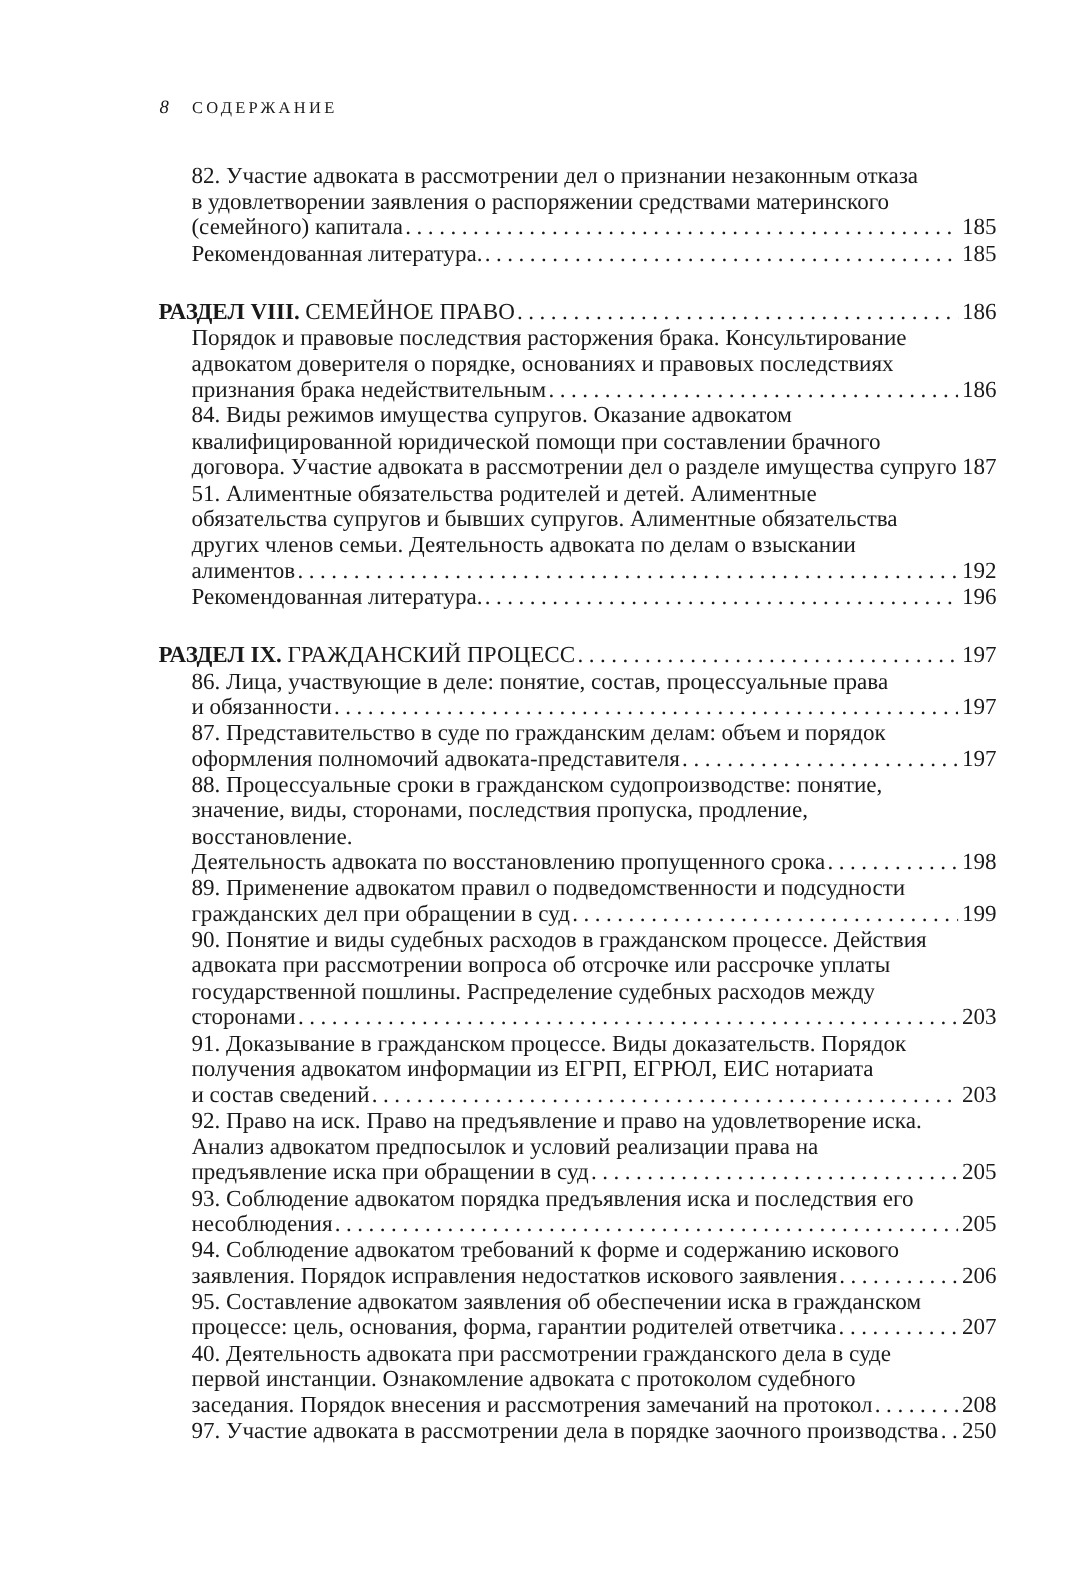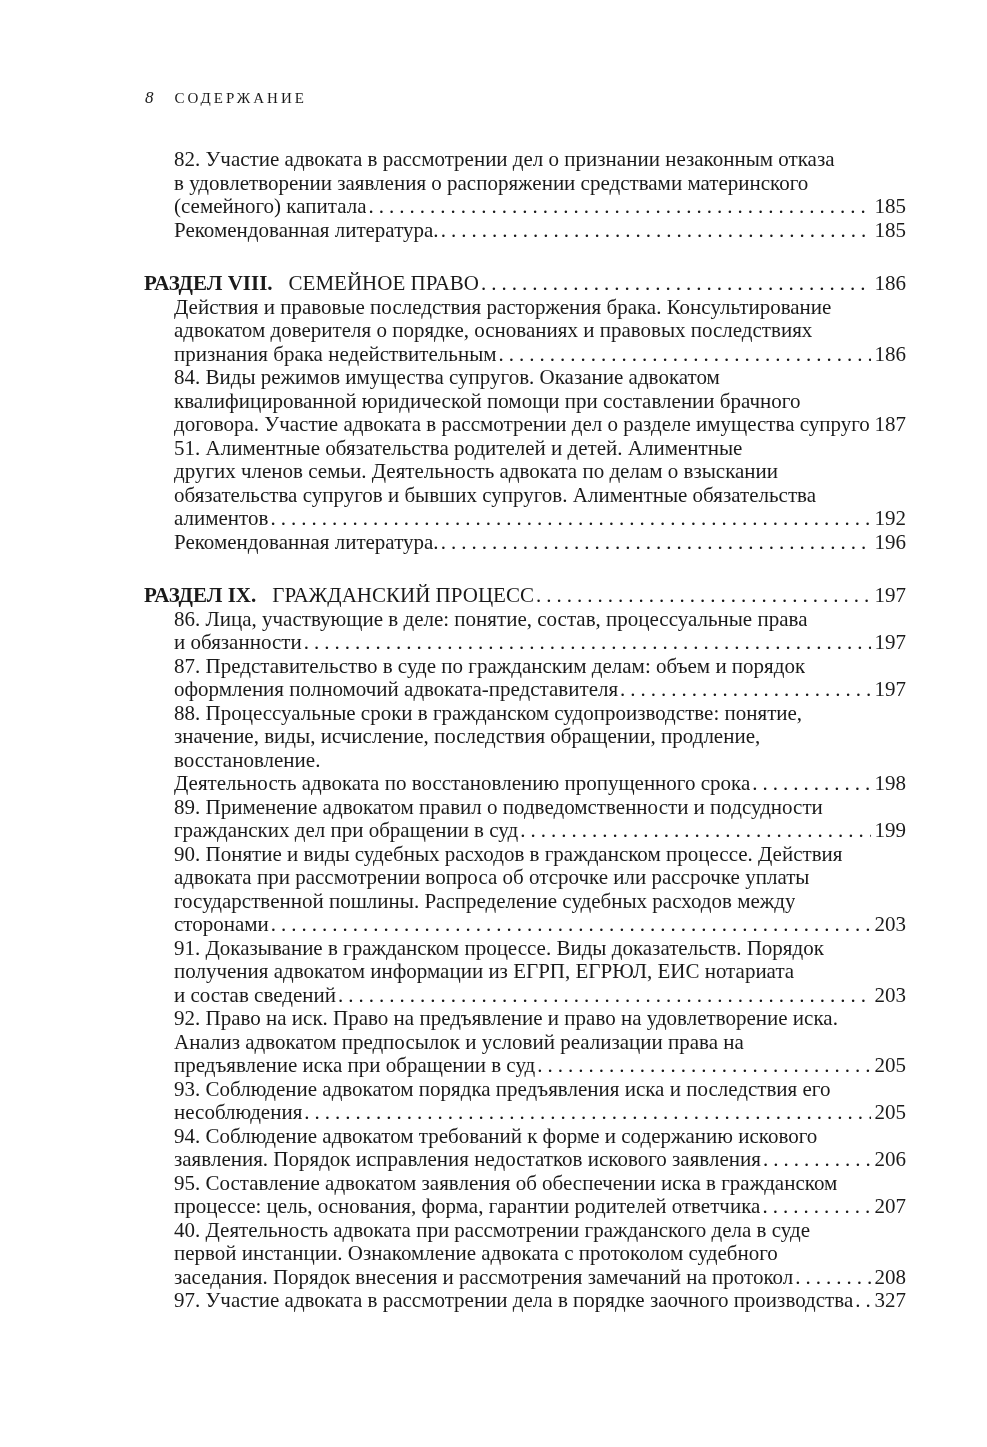--- a/index.html
+++ b/index.html
@@ -49,21 +49,21 @@
     margin-top: 30px;
   }
   .line-text {
     flex: 0 1 auto;
     min-width: 0;
     overflow: hidden;
     white-space: nowrap;
   }
   .sec-label {
     font-weight: bold;
-    margin-right: 16px;
+    margin-right: 5px;
   }
   .leader {
     flex: 1 1 0;
     min-width: 0;
     overflow: hidden;
     white-space: nowrap;
     padding-left: 2px;
   }
   .leader::after {
     content: "...................................................................................................................................";
@@ -101,21 +101,21 @@
     <span class="line-text"><span class="plain">Рекомендованная литература.</span></span>
     <span class="leader"></span>
     <span class="pagenum">185</span>
   </div>
       <div class="toc-line section">
     <span class="line-text"><b class="sec-label">РАЗДЕЛ VIII.</b><span class="plain">СЕМЕЙНОЕ ПРАВО</span></span>
     <span class="leader"></span>
     <span class="pagenum">186</span>
   </div>
       <div class="toc-line entry">
-    <span class="line-text"><span class="plain">Действия и правовые последствия расторжения брака. Консультирование</span></span>
+    <span class="line-text"><span class="plain">Порядок и правовые последствия расторжения брака. Консультирование</span></span>
 
   </div>
       <div class="toc-line entry">
     <span class="line-text"><span class="plain">адвокатом доверителя о порядке, основаниях и правовых последствиях</span></span>
 
   </div>
       <div class="toc-line entry">
     <span class="line-text"><span class="plain">признания брака недействительным</span></span>
     <span class="leader"></span>
     <span class="pagenum">186</span>
@@ -131,25 +131,25 @@
       <div class="toc-line entry">
     <span class="line-text"><span class="plain">договора. Участие адвоката в рассмотрении дел о разделе имущества супругов.</span></span>
     <span class="leader"></span>
     <span class="pagenum">187</span>
   </div>
       <div class="toc-line entry">
     <span class="line-text"><span class="plain">51. Алиментные обязательства родителей и детей. Алиментные</span></span>
 
   </div>
       <div class="toc-line entry">
+    <span class="line-text"><span class="plain">обязательства супругов и бывших супругов. Алиментные обязательства</span></span>
+
+  </div>
+      <div class="toc-line entry">
     <span class="line-text"><span class="plain">других членов семьи. Деятельность адвоката по делам о взыскании</span></span>
-
-  </div>
-      <div class="toc-line entry">
-    <span class="line-text"><span class="plain">обязательства супругов и бывших супругов. Алиментные обязательства</span></span>
 
   </div>
       <div class="toc-line entry">
     <span class="line-text"><span class="plain">алиментов</span></span>
     <span class="leader"></span>
     <span class="pagenum">192</span>
   </div>
       <div class="toc-line entry">
     <span class="line-text"><span class="plain">Рекомендованная литература.</span></span>
     <span class="leader"></span>
@@ -176,21 +176,21 @@
       <div class="toc-line entry">
     <span class="line-text"><span class="plain">оформления полномочий адвоката-представителя</span></span>
     <span class="leader"></span>
     <span class="pagenum">197</span>
   </div>
       <div class="toc-line entry">
     <span class="line-text"><span class="plain">88. Процессуальные сроки в гражданском судопроизводстве: понятие,</span></span>
 
   </div>
       <div class="toc-line entry">
-    <span class="line-text"><span class="plain">значение, виды, исчисление, последствия обращении, продление,</span></span>
+    <span class="line-text"><span class="plain">значение, виды, сторонами, последствия пропуска, продление,</span></span>
 
   </div>
       <div class="toc-line entry">
     <span class="line-text"><span class="plain">восстановление.</span></span>
 
   </div>
       <div class="toc-line entry">
     <span class="line-text"><span class="plain">Деятельность адвоката по восстановлению пропущенного срока</span></span>
     <span class="leader"></span>
     <span class="pagenum">198</span>
@@ -283,16 +283,16 @@
 
   </div>
       <div class="toc-line entry">
     <span class="line-text"><span class="plain">заседания. Порядок внесения и рассмотрения замечаний на протокол</span></span>
     <span class="leader"></span>
     <span class="pagenum">208</span>
   </div>
       <div class="toc-line entry">
     <span class="line-text"><span class="plain">97. Участие адвоката в рассмотрении дела в порядке заочного производства</span></span>
     <span class="leader"></span>
-    <span class="pagenum">327</span>
+    <span class="pagenum">250</span>
   </div>
     </div>
 </div>
 
 </body></html>

